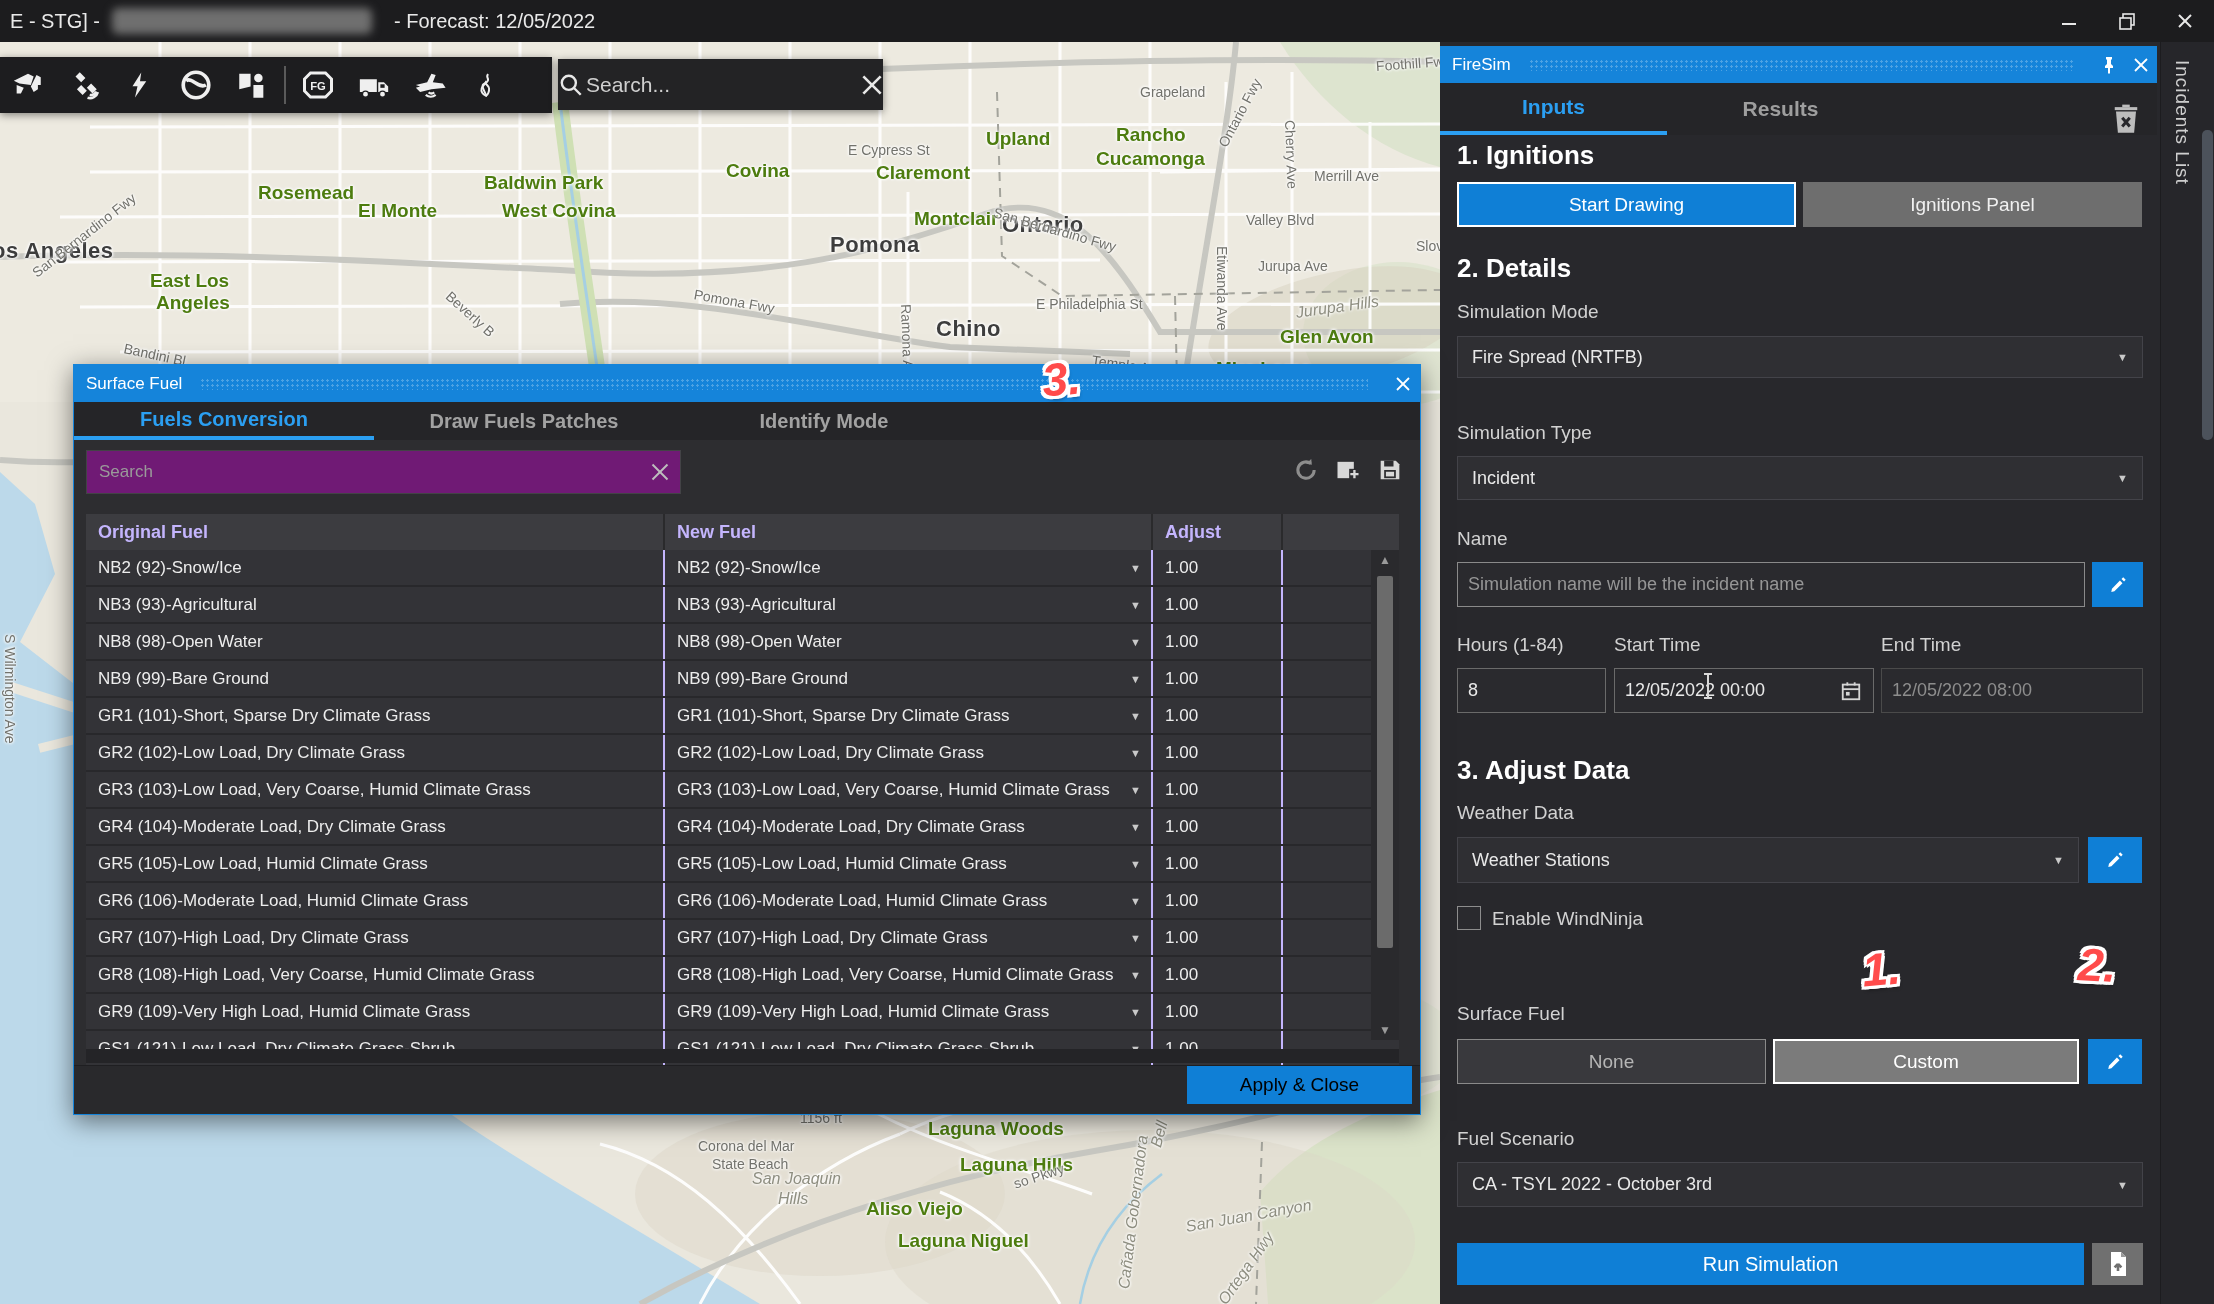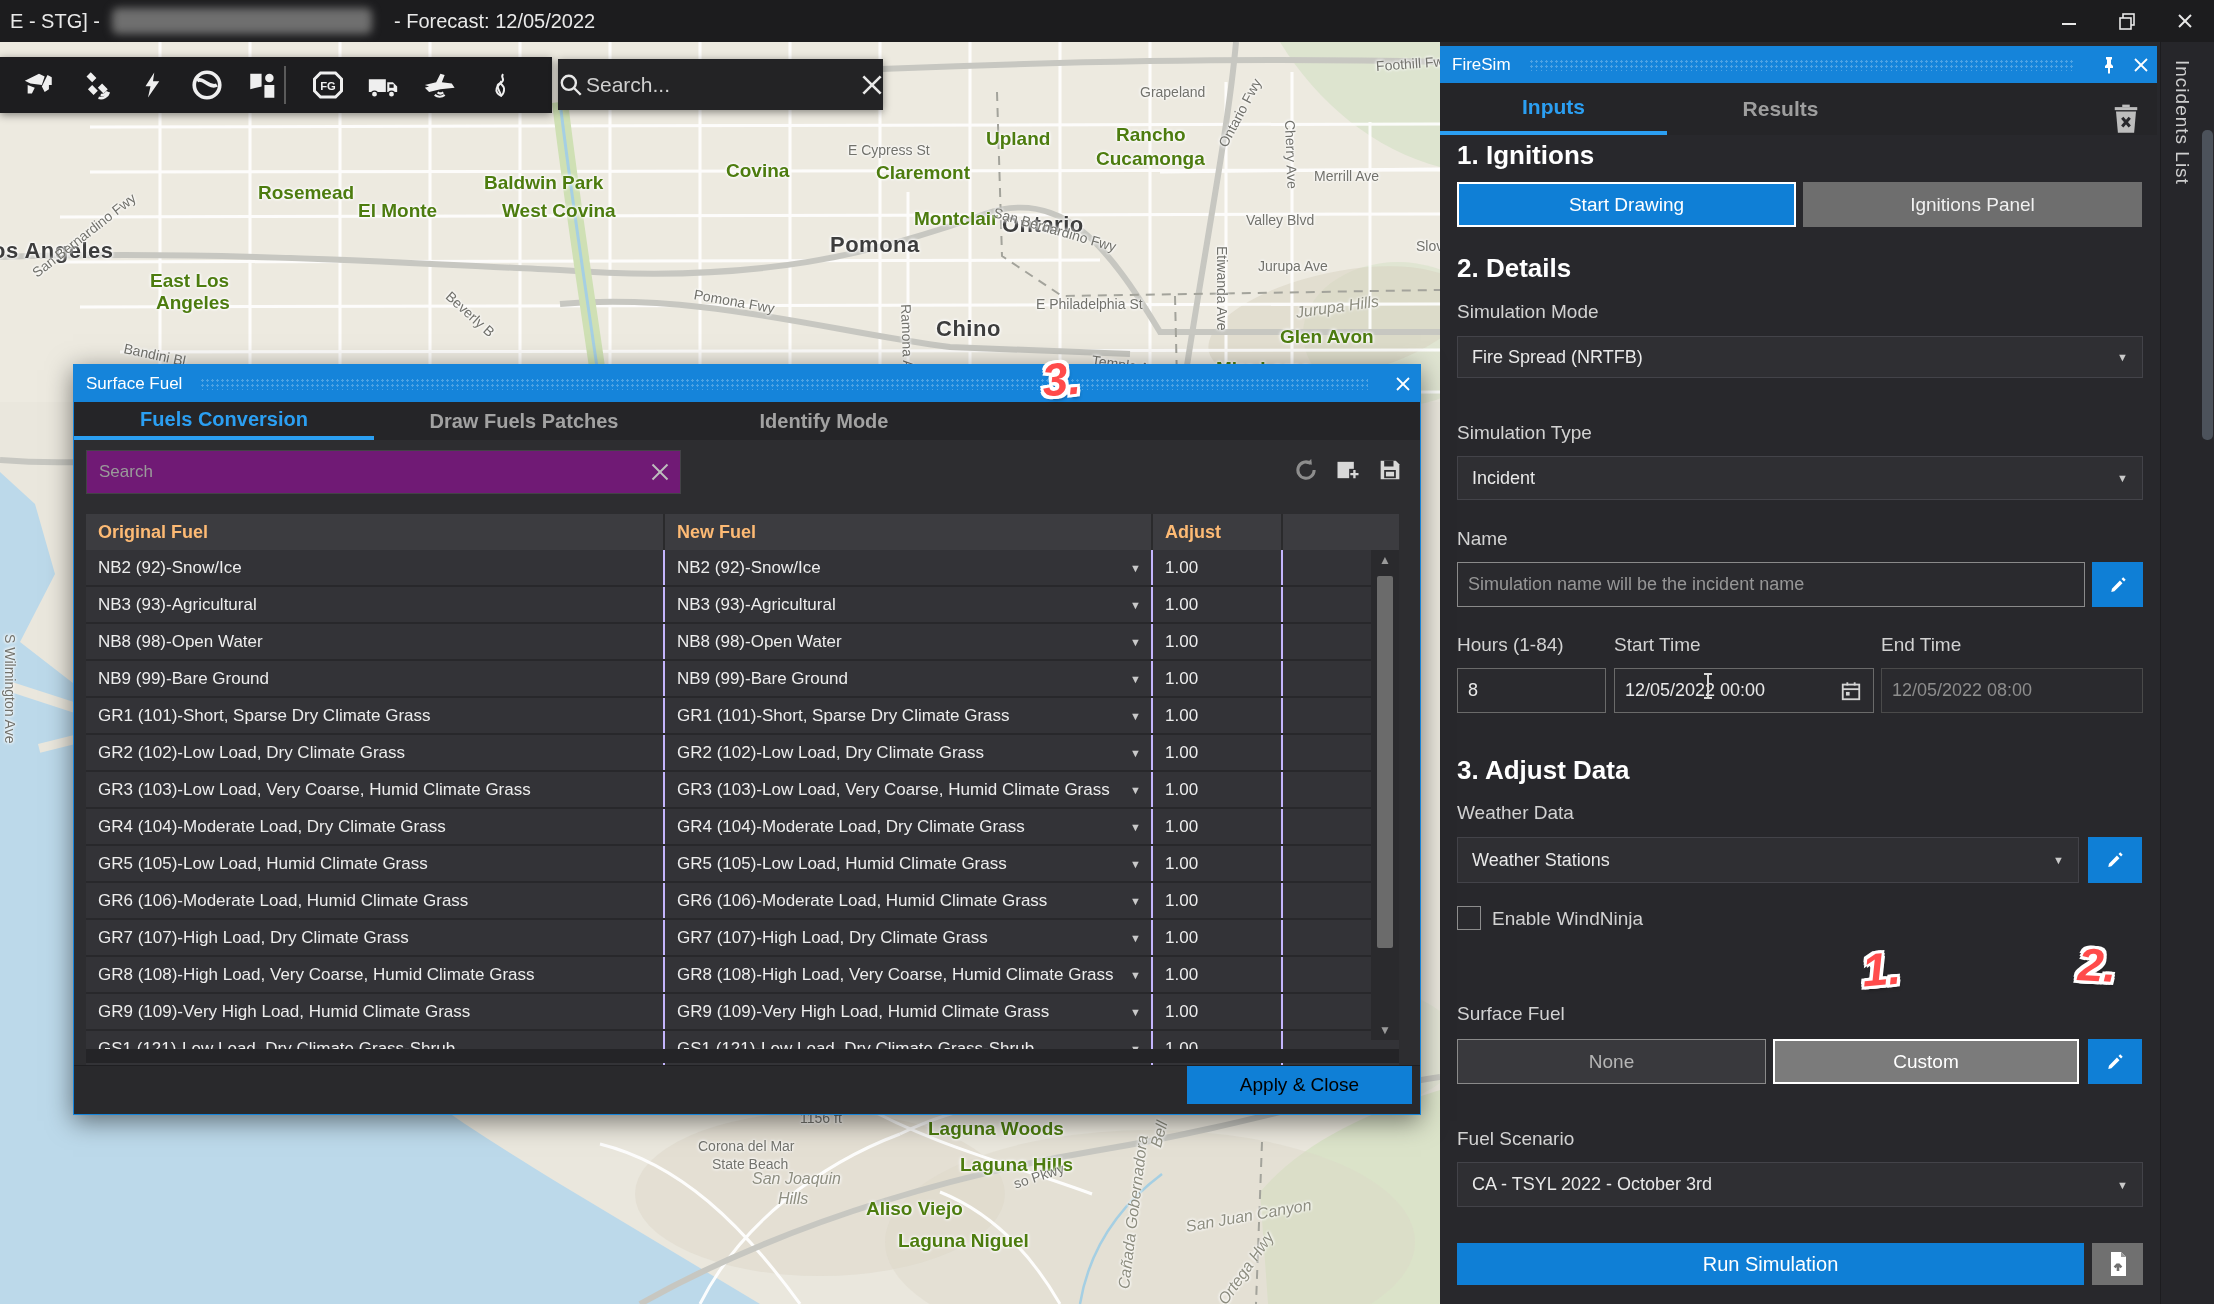--- a/index.html
+++ b/index.html
@@ -25,21 +25,21 @@
   .mlabels{position:absolute;left:0;top:0;width:100%;height:100%;}
   .mlabel{position:absolute;white-space:nowrap;transform-origin:left center;
     text-shadow:0 0 3px #fff,0 0 3px #fff,0 0 4px #fff;}
   .mlabel.lg{font-size:22px;font-weight:bold;color:#3d3d3d;letter-spacing:.5px;}
   .mlabel.md{font-size:19px;font-weight:bold;color:#4d7c0f;}
   .mlabel.st{font-size:14px;color:#72726c;}
   .mlabel.ter{font-size:16px;font-style:italic;color:#8e8e80;}
 
   
   .mtoolbar{left:0;top:57px;width:552px;height:56px;background:#1d1d1f;z-index:3;display:flex;align-items:center;box-shadow:0 2px 8px rgba(0,0,0,.45);}
-  .tool{width:56px;height:56px;display:flex;align-items:center;justify-content:flex-end;}
+  .tool{width:56px;height:56px;display:flex;align-items:center;justify-content:center;}
   .tsep{width:2px;height:38px;background:#5a5a5a;margin:0 4px;}
 
   
   .msearch{left:558px;top:59px;width:325px;height:51px;background:#232325;z-index:3;display:flex;align-items:center;box-shadow:0 2px 8px rgba(0,0,0,.45);}
   .msearch input{flex:1;background:transparent;border:0;outline:none;color:#22c55e;font-size:21px;font-family:inherit;}
   .msearch input::placeholder{color:#cfcfcf;}
   .msIcon{width:46px;display:flex;justify-content:center;}
 
   
   .dialog{left:73px;top:364px;width:1346px;height:749px;background:#2d2d30;border:1px solid #1584da;z-index:5;box-shadow:0 6px 24px rgba(0,0,0,.5);}
@@ -52,21 +52,21 @@
   .dtab.active{color:#2b9ff2;border-bottom:4px solid #2b9ff2;}
   .dsearch{position:absolute;left:12px;top:85px;width:593px;height:42px;background:#701a75;border:1px solid #434346;display:flex;align-items:center;}
   .dsearch input{flex:1;background:transparent;border:0;outline:none;color:#ddd;font-size:17px;font-family:inherit;padding-left:12px;}
   .dsearch input::placeholder{color:#9a9a9a;}
   .dsx{width:40px;display:flex;justify-content:center;}
   .dicons{position:absolute;right:14px;top:88px;display:flex;gap:9px;}
   .dicon{width:33px;height:33px;display:flex;align-items:center;justify-content:center;}
 
   
   .ftable{position:absolute;left:12px;top:149px;width:1313px;}
-  .fhead{display:flex;background:#3c3c40;height:36px;font-weight:bold;color:#fdba74;font-size:18px;}
+  .fhead{display:flex;background:#3c3c40;height:36px;font-weight:bold;color:#c4b5fd;font-size:18px;}
   .fhead>div{display:flex;align-items:center;padding-left:12px;border-right:2px solid #2a2a2c;}
   .c1{width:579px;box-sizing:border-box;}
   .c2{width:488px;box-sizing:border-box;text-align:right;}
   .c3{width:130px;box-sizing:border-box;}
   .cS{width:28px;box-sizing:border-box;border-right:0!important;}
   .frow{display:flex;height:35px;background:#333337;border-bottom:2px solid #28282b;color:#ededed;font-size:17px;}
   .frow .fc{display:flex;align-items:center;padding-left:12px;border-right:2px solid #c4b5fd;overflow:hidden;white-space:nowrap;}
   .frow .fc.c2{justify-content:space-between;padding-right:10px;}
   .arrow{font-size:11px;color:#c9c9c9;margin-left:8px;}
   .vscroll{position:absolute;right:0;top:36px;width:28px;height:490px;background:#2a2a2d;display:flex;flex-direction:column;align-items:center;}

